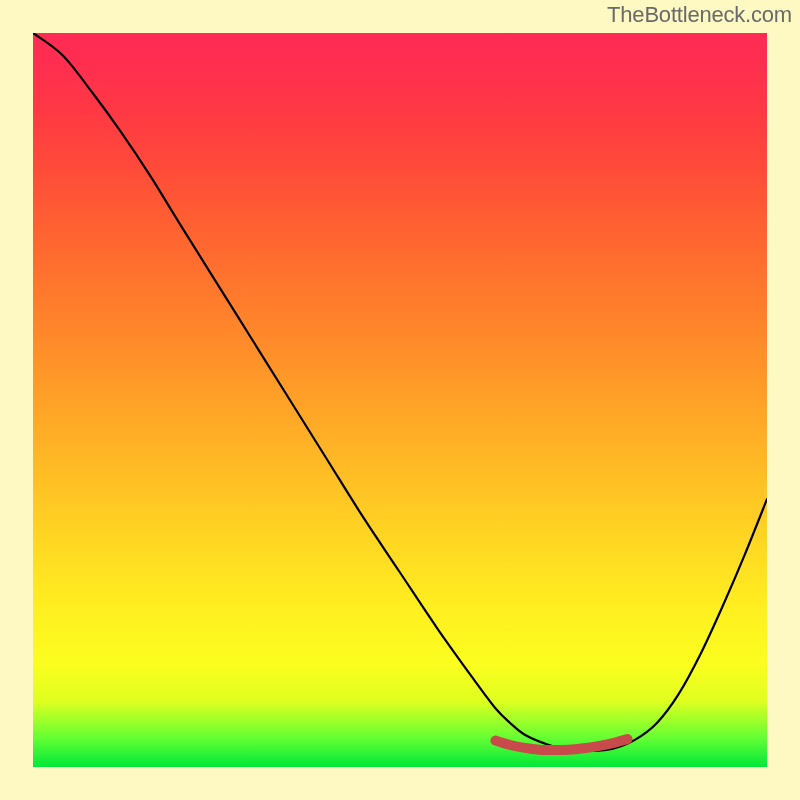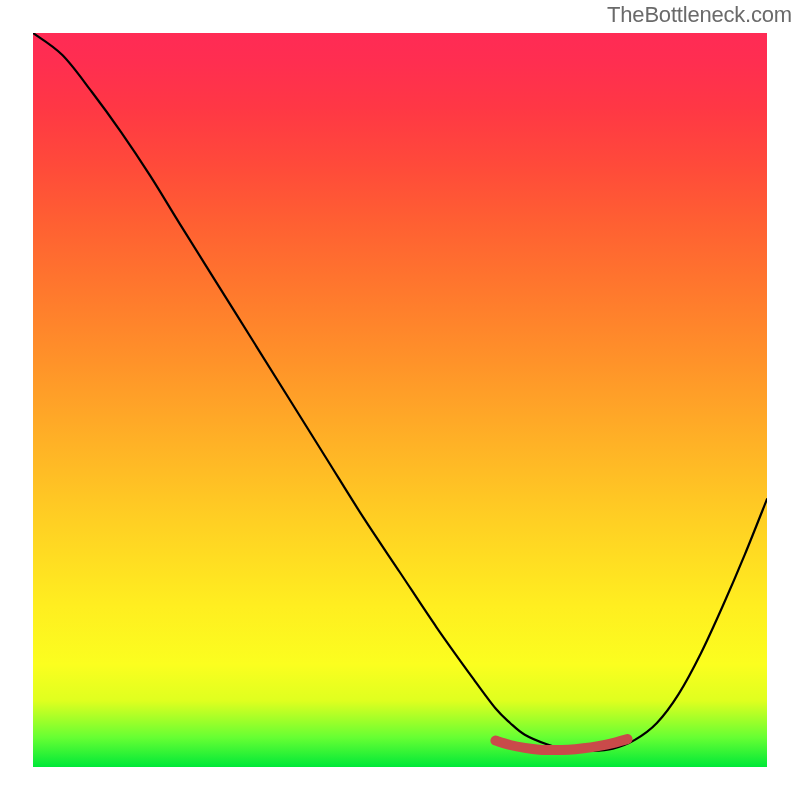--- a/index.html
+++ b/index.html
@@ -1,21 +1,21 @@
 <!DOCTYPE html>
 <html><head>
 <meta charset="utf-8">
 <style>
   * { margin: 0; padding: 0; box-sizing: border-box; }
   html, body { width: 800px; height: 800px; overflow: hidden; background: #000; }
   .container {
     width: 800px;
     height: 800px;
     position: relative;
-    background: #ffffff;
+    background: #fef9c3;
   }
   .watermark {
     position: absolute;
     top: 2px;
     right: 8px;
     color: #6a6a6a;
     font-family: Arial, Helvetica, sans-serif;
     font-size: 22px;
     font-weight: 500;
     z-index: 10;

